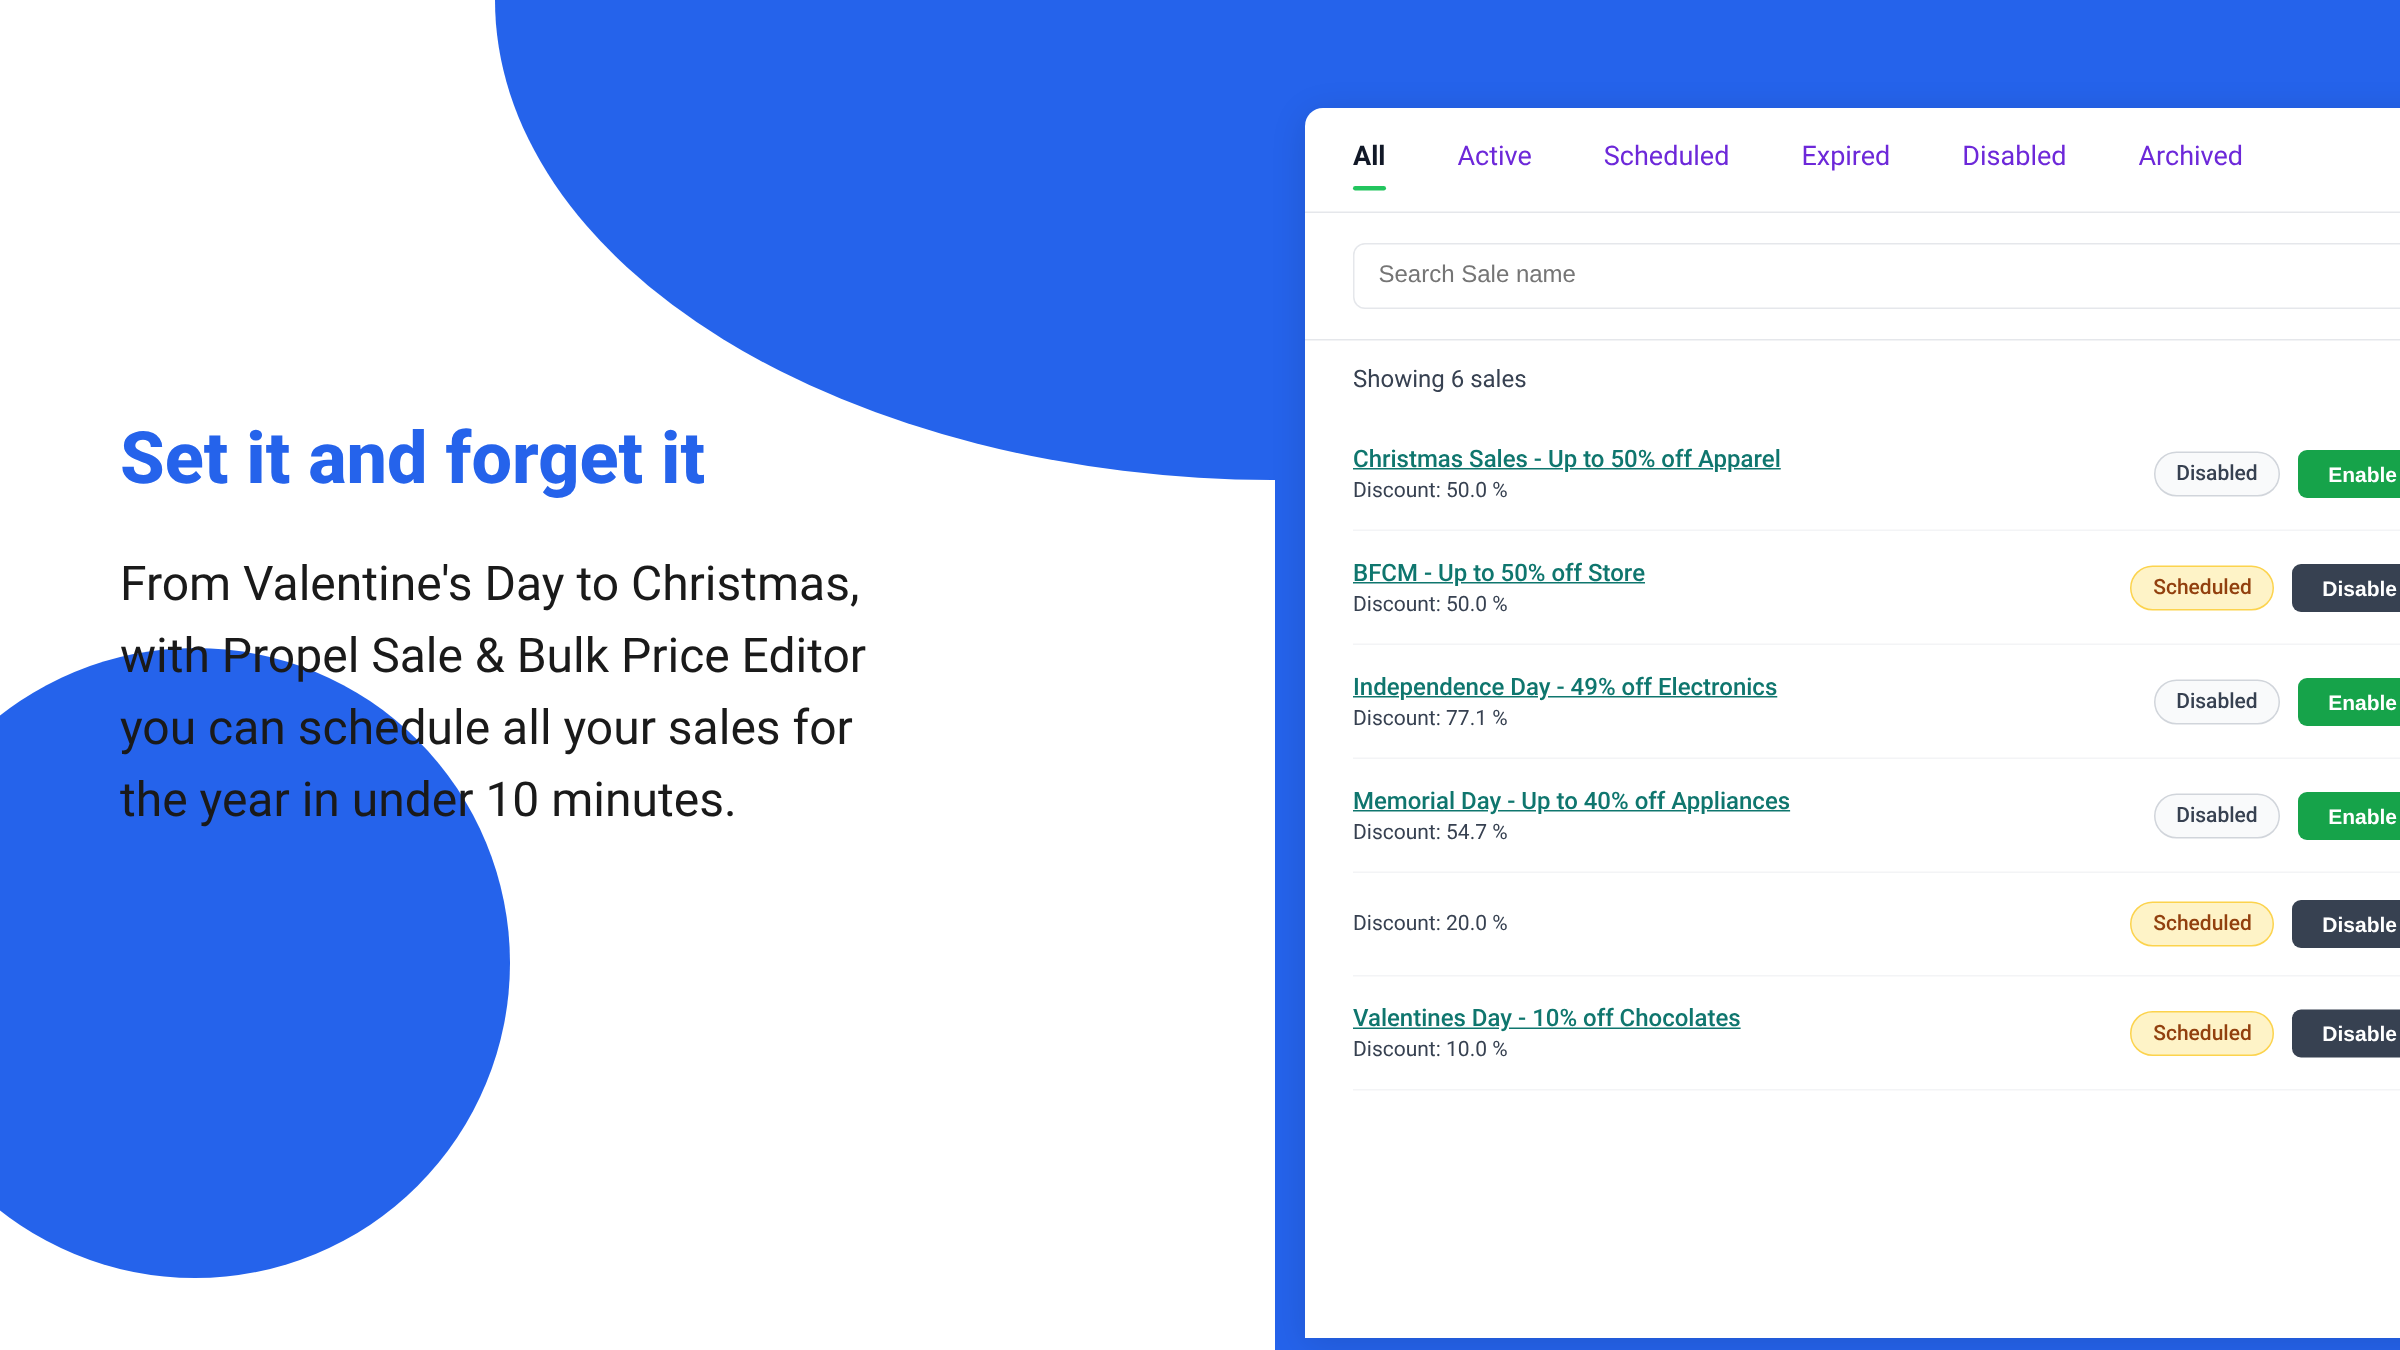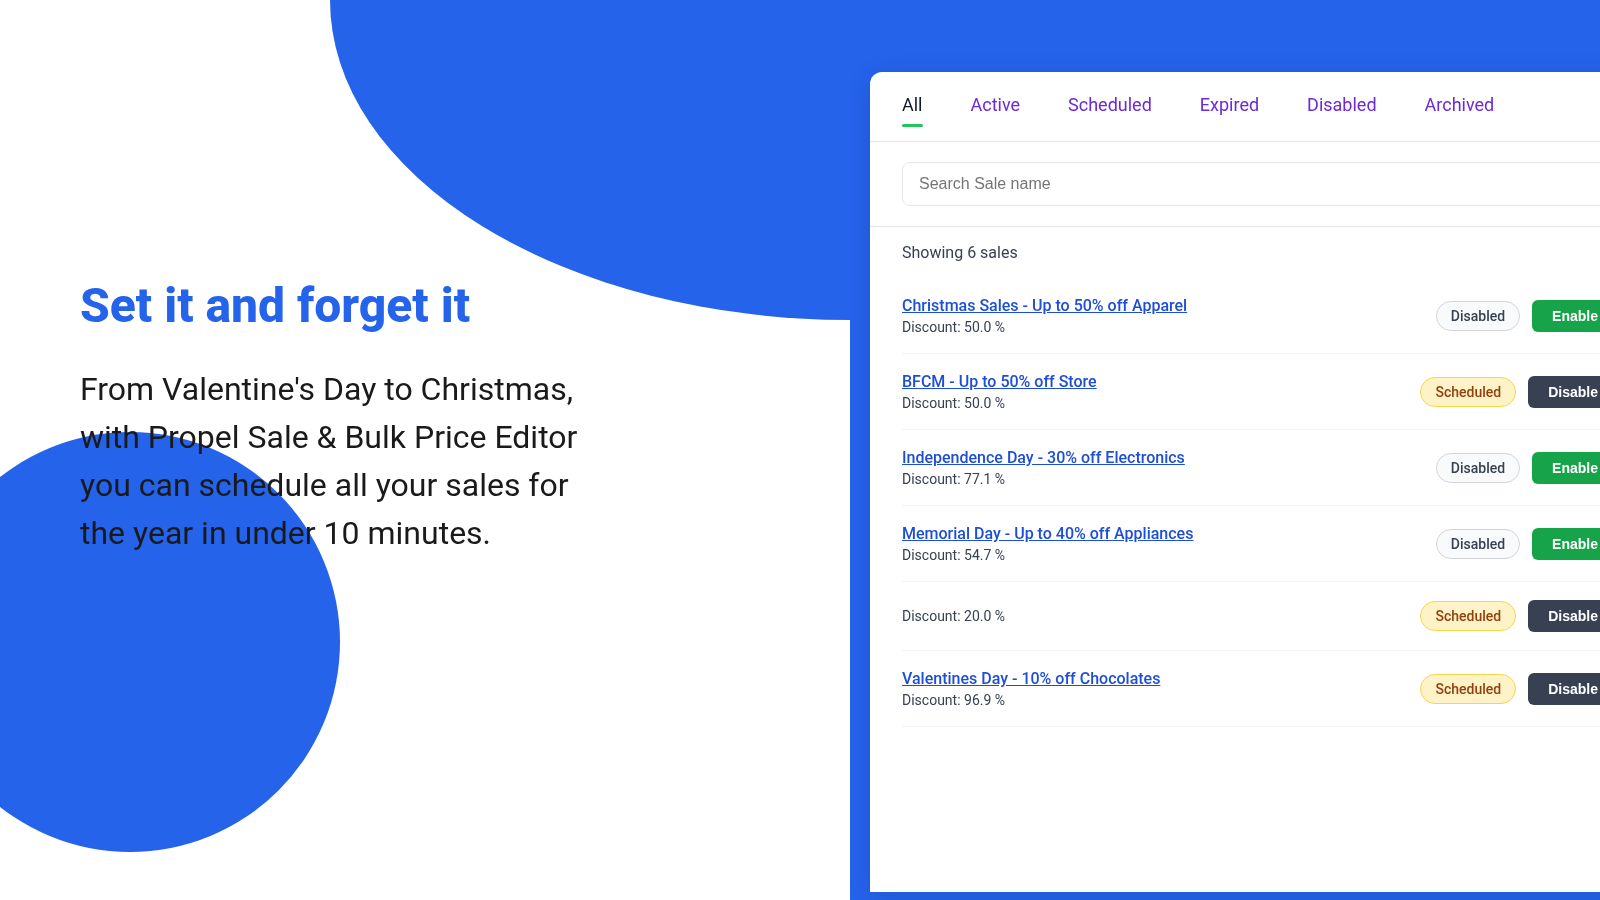--- a/index.html
+++ b/index.html
@@ -105,21 +105,21 @@
       font-size: 18px;
       color: #6d28d9;
       cursor: pointer;
       padding-bottom: 4px;
       position: relative;
       white-space: nowrap;
     }
 
     .tab.active {
       color: #111827;
-      font-weight: 400;
+      font-weight: 700;
     }
 
     .tab.active::after {
       content: '';
       position: absolute;
       bottom: -8px;
       left: 0;
       right: 0;
       height: 3px;
       background: #22c55e;
@@ -163,21 +163,21 @@
       padding: 18px 0;
       border-bottom: 1px solid #f3f4f6;
     }
 
     .sale-info {
       flex: 1;
     }
 
     .sale-name {
       font-size: 16px;
-      color: #1d4ed8;
+      color: #0f766e;
       text-decoration: underline;
       cursor: pointer;
       font-weight: 500;
       margin-bottom: 4px;
     }
 
     .sale-discount {
       font-size: 14px;
       color: #374151;
     }
@@ -270,21 +270,21 @@
             <div class="sale-name">BFCM - Up to 50% off Store</div>
             <div class="sale-discount">Discount: 50.0 %</div>
           </div>
           <div class="sale-actions">
             <span class="status-badge scheduled">Scheduled</span>
             <button class="action-btn disable">Disable</button>
           </div>
         </div>
         <div class="sale-row">
           <div class="sale-info">
-            <div class="sale-name">Independence Day - 30% off Electronics</div>
+            <div class="sale-name">Independence Day - 49% off Electronics</div>
             <div class="sale-discount">Discount: 77.1 %</div>
           </div>
           <div class="sale-actions">
             <span class="status-badge disabled">Disabled</span>
             <button class="action-btn enable">Enable</button>
           </div>
         </div>
         <div class="sale-row">
           <div class="sale-info">
             <div class="sale-name">Memorial Day - Up to 40% off Appliances</div>
@@ -300,21 +300,21 @@
             <div class="sale-discount">Discount: 20.0 %</div>
           </div>
           <div class="sale-actions">
             <span class="status-badge scheduled">Scheduled</span>
             <button class="action-btn disable">Disable</button>
           </div>
         </div>
         <div class="sale-row">
           <div class="sale-info">
             <div class="sale-name">Valentines Day - 10% off Chocolates</div>
-            <div class="sale-discount">Discount: 96.9 %</div>
+            <div class="sale-discount">Discount: 10.0 %</div>
           </div>
           <div class="sale-actions">
             <span class="status-badge scheduled">Scheduled</span>
             <button class="action-btn disable">Disable</button>
           </div>
         </div>
       </div>
   </div>
 </div>
 

